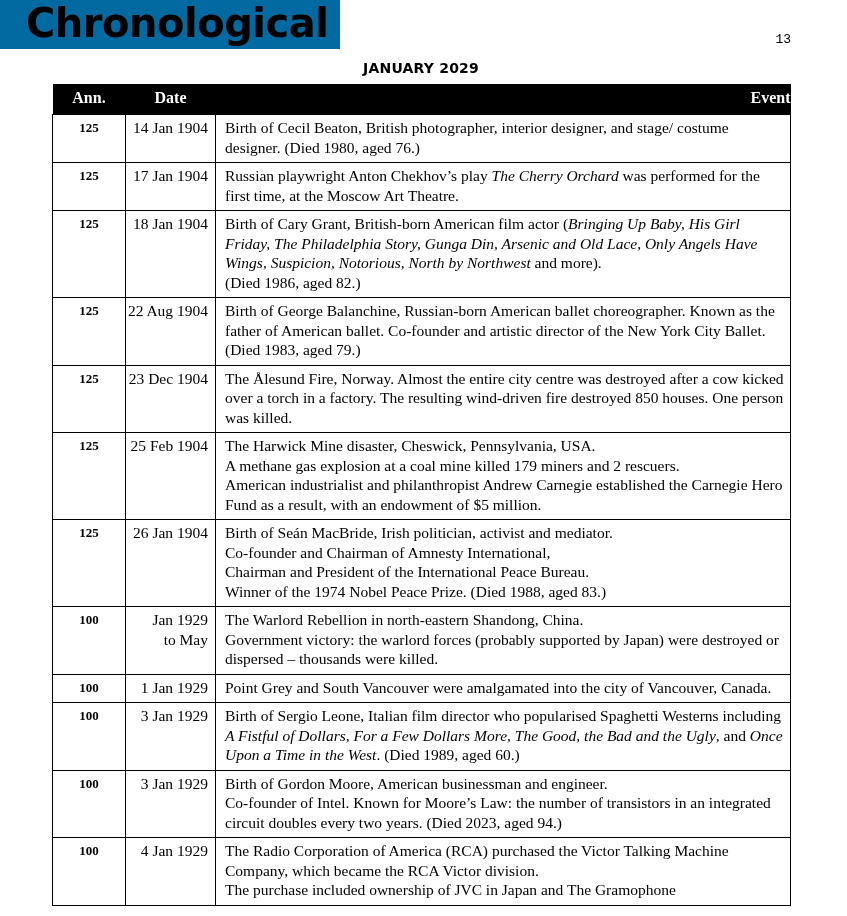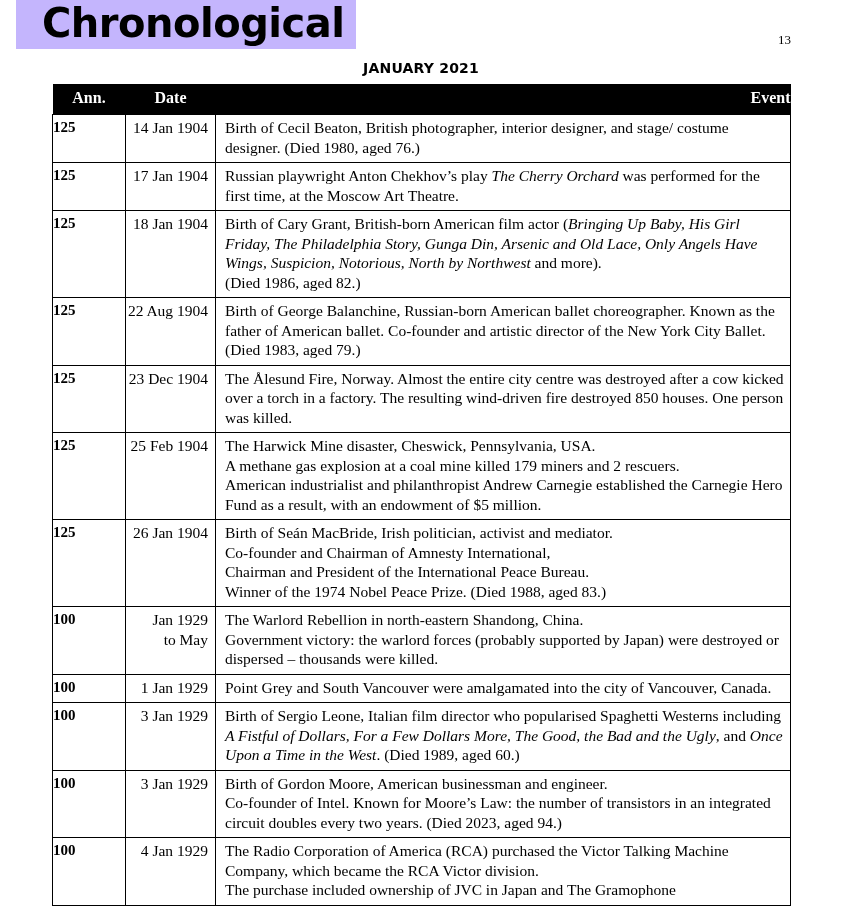--- a/index.html
+++ b/index.html
@@ -16,37 +16,37 @@
     position: relative;
   }
 
   
   .page-header {
     position: relative;
     height: 50px;
   }
   .title-banner {
     position: absolute;
-    left: 16px;
+    left: 0;
     top: 0;
-    background: #c4b5fd;
+    background: #0369a1;
     padding: 1px 12px 3px 26px;
     font-family: "DejaVu Sans", "Liberation Sans", sans-serif;
     font-weight: bold;
     font-size: 40px;
     line-height: 45px;
     letter-spacing: -0.5px;
     color: #000000;
     white-space: nowrap;
   }
   .page-number {
     position: absolute;
     right: 56px;
     top: 32px;
-    font-family: Liberation Serif, serif;
+    font-family: Liberation Mono, monospace;
     font-size: 13px;
     font-weight: normal;
     color: #000000;
   }
 
   
   .month-title {
     position: absolute;
     left: 52px;
     top: 60px;
@@ -87,23 +87,23 @@
   }
 
   .events-table tbody td {
     border: 1px solid #000000;
     vertical-align: top;
     font-size: 15.5px;
     line-height: 19.5px;
     padding: 3px 0 5px 0;
   }
   .events-table tbody td.cell-ann {
-    text-align: left;
-    font-weight: bold;
-    font-size: 15px;
+    text-align: center;
+    font-weight: bold;
+    font-size: 13px;
     white-space: nowrap;
   }
   .events-table tbody td.cell-date {
     text-align: right;
     padding-right: 7px;
     white-space: pre-line;
   }
   .events-table tbody td.cell-event {
     text-align: left;
     padding-left: 9px;
@@ -114,21 +114,21 @@
   }
 </style>
 </head>
 <body>
 
 <div class="page-header">
   <div class="title-banner">Chronological</div>
   <div class="page-number">13</div>
 </div>
 
-<div class="month-title">JANUARY 2021</div>
+<div class="month-title">JANUARY 2029</div>
 
 <table class="events-table">
   <colgroup>
     <col class="col-ann">
     <col class="col-date">
     <col class="col-event">
   </colgroup>
   <thead>
     <tr>
       <th class="th-ann">Ann.</th>

